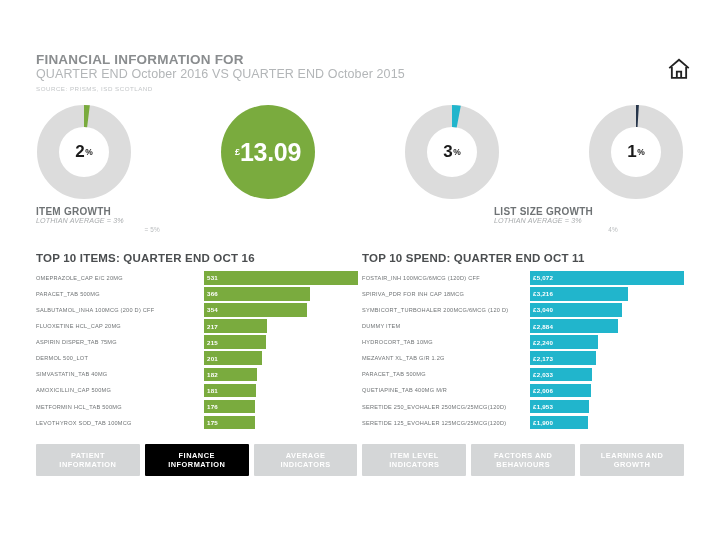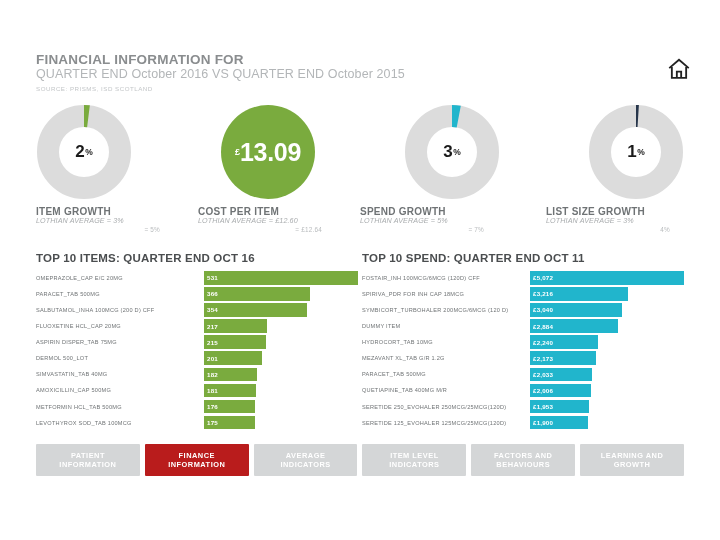--- a/index.html
+++ b/index.html
@@ -104,21 +104,21 @@
   }
   .nav-tab {
     flex: 1; height: 32px;
     background: #d4d6d7; color: #ffffff;
     display: flex; flex-direction: column;
     align-items: center; justify-content: center;
     font-size: 7.4px; font-weight: bold;
     letter-spacing: .5px; line-height: 9.5px;
     text-align: center; border-radius: 1px;
   }
-  .nav-tab.active { background: #b91c1c; }
+  .nav-tab.active { background: #000000; }
 </style>
 </head>
 <body>
 
 <div id="slide">
 
   <div class="hdr">
     <div class="hdr-l1">FINANCIAL INFORMATION FOR</div>
     <div class="hdr-l2">QUARTER END October 2016 VS QUARTER END October 2015</div>
     <div class="hdr-src">SOURCE: PRISMS, ISD SCOTLAND</div>
@@ -173,31 +173,21 @@
         </div>
       </div>
     </div>
 
   <div class="caps">
       <div class="cap" style="left: 0px;">
         <div class="cap-t">ITEM GROWTH</div>
         <div class="cap-s">LOTHIAN AVERAGE = 3%</div>
         <div class="cap-v">= 5%</div>
       </div>
-      <div class="cap" style="left: 162px;">
-        <div class="cap-t">COST PER ITEM</div>
-        <div class="cap-s">LOTHIAN AVERAGE = £12.60</div>
-        <div class="cap-v">= £12.64</div>
-      </div>
-      <div class="cap" style="left: 324px;">
-        <div class="cap-t">SPEND GROWTH</div>
-        <div class="cap-s">LOTHIAN AVERAGE = 5%</div>
-        <div class="cap-v">= 7%</div>
-      </div>
-      <div class="cap" style="left: 510px;">
+      <div class="cap" style="left: 458px;">
         <div class="cap-t">LIST SIZE GROWTH</div>
         <div class="cap-s">LOTHIAN AVERAGE = 3%</div>
         <div class="cap-v">4%</div>
       </div>
     </div>
 
   <div class="panel panel-l">
     <div class="panel-title">TOP 10 ITEMS: QUARTER END OCT 16</div>
     <div class="rows">
         <div class="row">

